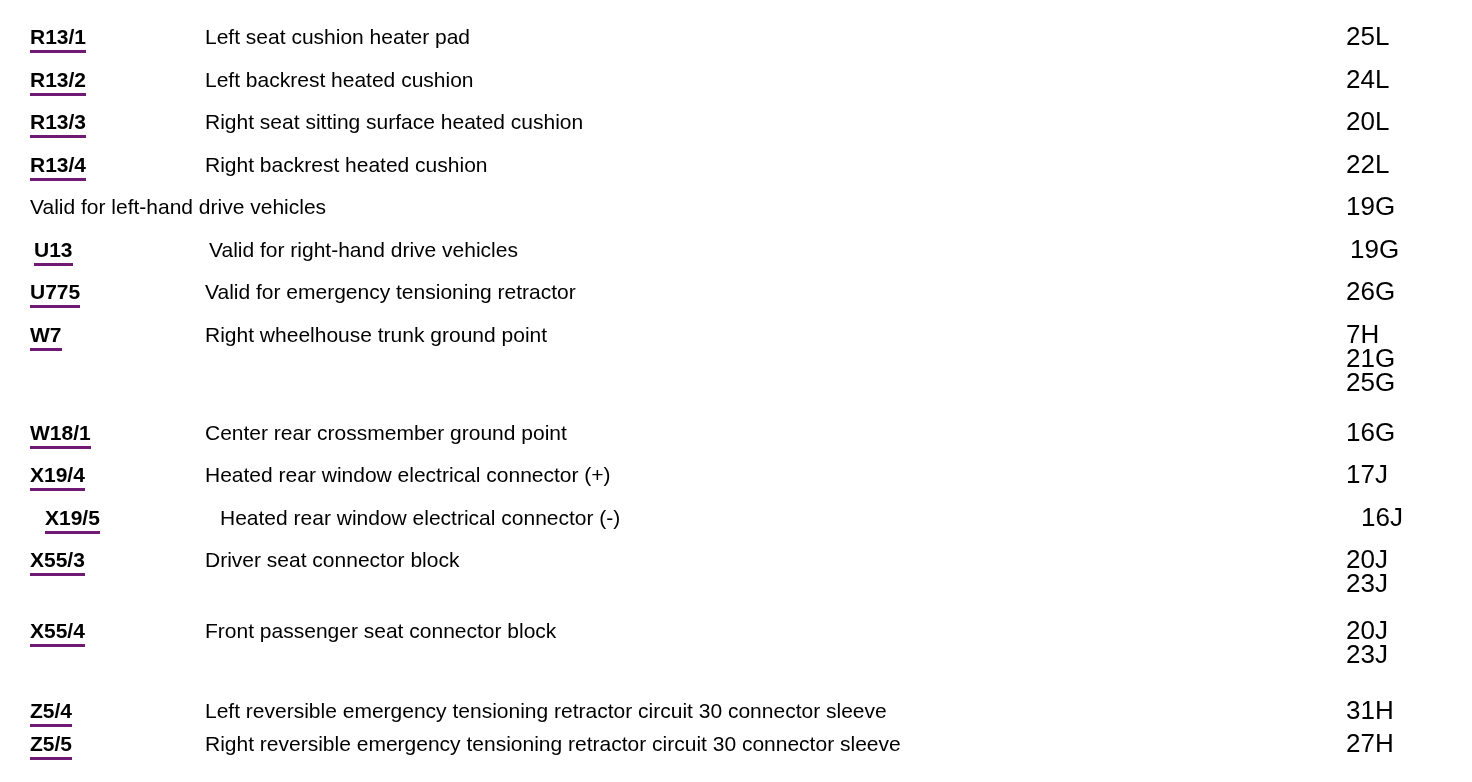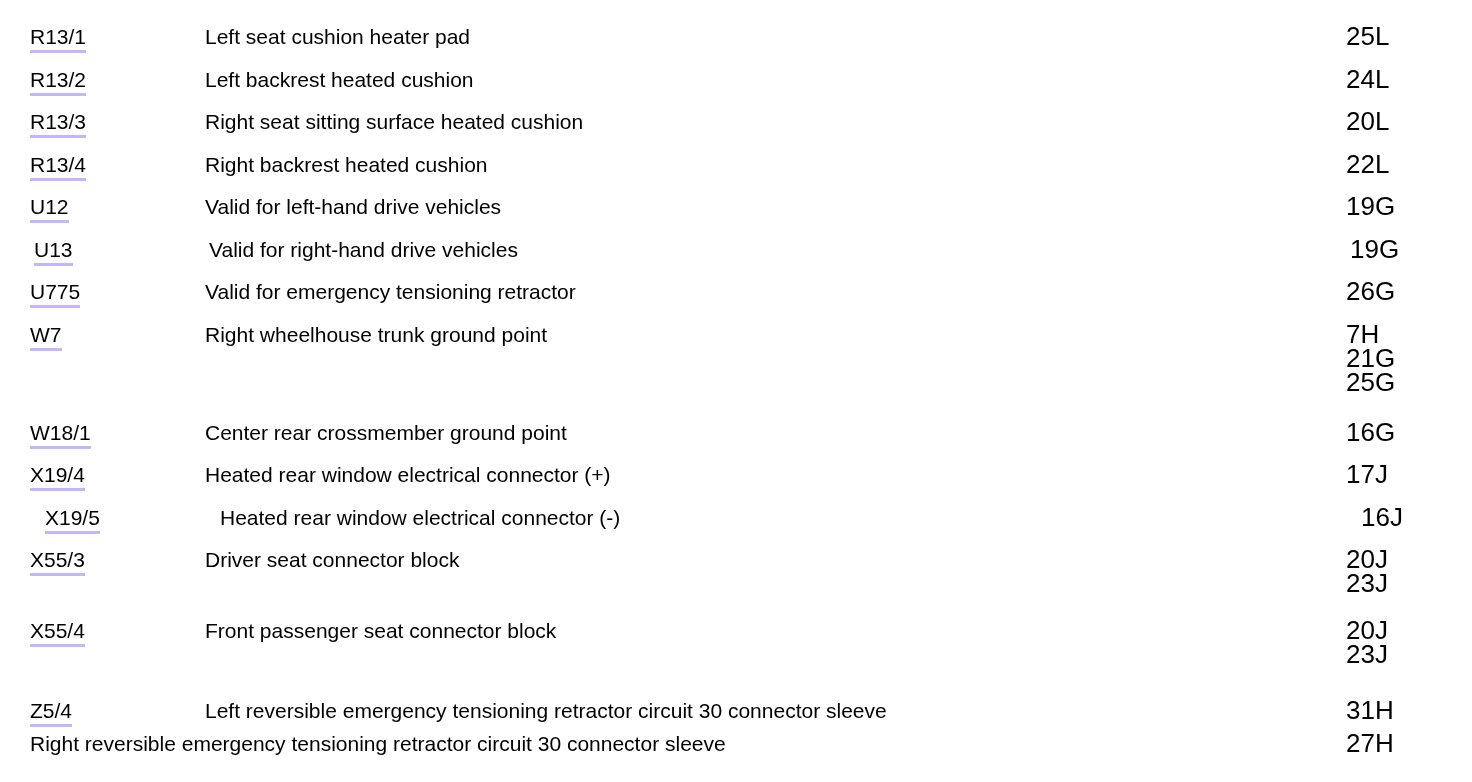--- a/index.html
+++ b/index.html
@@ -35,23 +35,24 @@
   .col-code {
     flex: 0 0 175px;
     max-width: 175px;
     font-size: 21px;
     line-height: 26px;
     white-space: nowrap;
   }
 
   .code-text {
     display: inline-block;
-    border-bottom: 3px solid #c4b5fd;
+    border-bottom: 3px solid #701a75;
     padding-bottom: 1px;
     line-height: 24px;
+    font-weight: bold;
   }
 
   .col-desc {
     flex: 1 1 auto;
     font-size: 21px;
     line-height: 26px;
     white-space: nowrap;
     padding-left: 0px;
   }
 
@@ -95,21 +96,20 @@
       </div>
     </div>
     <div class="legend-row" style="position: absolute; left: 0px; top: 152px;">
       <div class="col-code"><span class="code-text">R13/4</span></div>
       <div class="col-desc">Right backrest heated cushion</div>
       <div class="col-loc">
         <span class="loc-line">22L</span>
       </div>
     </div>
     <div class="legend-row" style="position: absolute; left: 0px; top: 194px;">
-      <div class="col-code"><span class="code-text">U12</span></div>
       <div class="col-desc">Valid for left-hand drive vehicles</div>
       <div class="col-loc">
         <span class="loc-line">19G</span>
       </div>
     </div>
     <div class="legend-row" style="position: absolute; left: 4px; top: 237px;">
       <div class="col-code"><span class="code-text">U13</span></div>
       <div class="col-desc">Valid for right-hand drive vehicles</div>
       <div class="col-loc">
         <span class="loc-line">19G</span>
@@ -169,18 +169,19 @@
       </div>
     </div>
     <div class="legend-row" style="position: absolute; left: 0px; top: 689px; margin-top: 9px;">
       <div class="col-code"><span class="code-text">Z5/4</span></div>
       <div class="col-desc">Left reversible emergency tensioning retractor circuit 30 connector sleeve</div>
       <div class="col-loc">
         <span class="loc-line">31H</span>
       </div>
     </div>
     <div class="legend-row" style="position: absolute; left: 0px; top: 731px;">
+      <div class="col-code"><span class="code-text">Z5/5</span></div>
       <div class="col-desc">Right reversible emergency tensioning retractor circuit 30 connector sleeve</div>
       <div class="col-loc">
         <span class="loc-line">27H</span>
       </div>
     </div>
   </div>
 
 </body></html>

